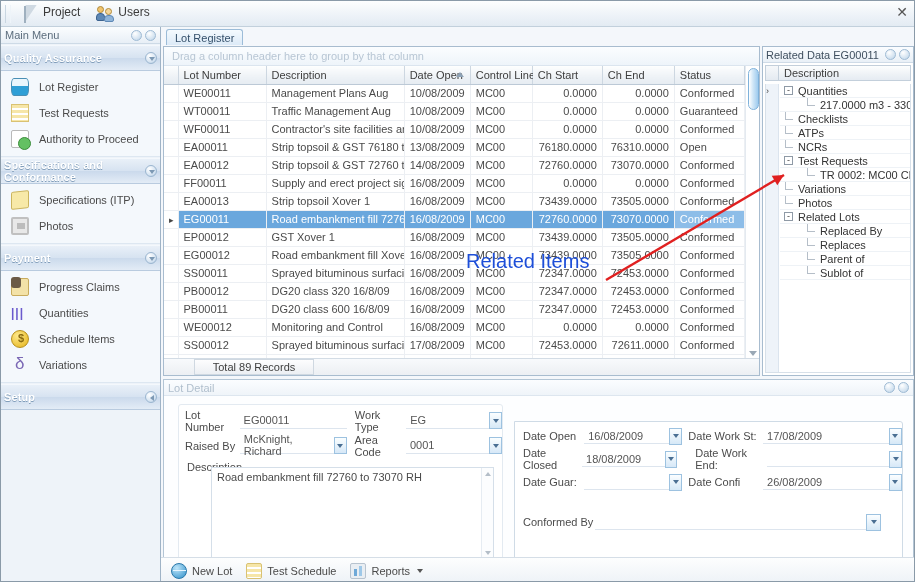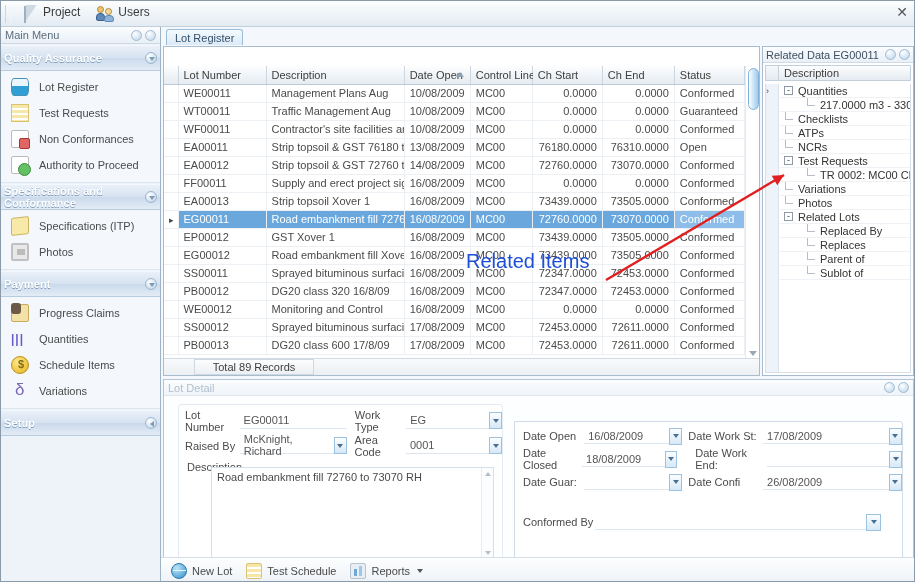--- a/index.html
+++ b/index.html
@@ -370,24 +370,20 @@
     <div class="sec-body">
       <div class="nav-item">
         <span class="nav-ico g-register"></span>
         <span>Lot Register</span>
       </div>
       <div class="nav-item">
         <span class="nav-ico g-testreq"></span>
         <span>Test Requests</span>
       </div>
       <div class="nav-item">
-        <span class="nav-ico g-nonconf"></span>
-        <span>Non Conformances</span>
-      </div>
-      <div class="nav-item">
         <span class="nav-ico g-atp"></span>
         <span>Authority to Proceed</span>
       </div>
     </div>
 
     <div class="sec-hdr">
       <span class="t">Specifications and Conformance</span>
       <span class="sec-chev"></span>
     </div>
     <div class="sec-body">
@@ -430,20 +426,23 @@
     </div>
   </div>
 
   <div id="main">
 
     <div id="tabstrip">
       <div class="doc-tab">Lot Register</div>
     </div>
 
     <div id="gridpanel">
+      <div id="groupbar">
+        <span>Drag a column header here to group by that column</span>
+      </div>
 
       <div id="gridclip">
         <table class="grid">
           <colgroup id="grid-cols">
               <col style="width: 14px;">
               <col style="width: 88px;">
               <col style="width: 138px;">
               <col style="width: 66px;">
               <col style="width: 62px;">
               <col style="width: 70px;">
@@ -570,20 +569,30 @@
                 <td>16/08/2009</td>
                 <td>MC00</td>
                 <td class="right">72347.0000</td>
                 <td class="right">72453.0000</td>
                 <td class="statuscell">Conformed</td>
               </tr>
               <tr>
                 <td class="idxcol"></td>
                 <td>PB00012</td>
                 <td>DG20 class 320  16/8/09</td>
+                <td>16/08/2009</td>
+                <td>MC00</td>
+                <td class="right">72347.0000</td>
+                <td class="right">72453.0000</td>
+                <td class="statuscell">Conformed</td>
+              </tr>
+              <tr>
+                <td class="idxcol"></td>
+                <td>PB00011</td>
+                <td>DG20 class 600  16/8/09</td>
                 <td>16/08/2009</td>
                 <td>MC00</td>
                 <td class="right">72347.0000</td>
                 <td class="right">72453.0000</td>
                 <td class="statuscell">Conformed</td>
               </tr>
               <tr>
                 <td class="idxcol"></td>
                 <td>WE00012</td>
                 <td>Monitoring and Control</td>

